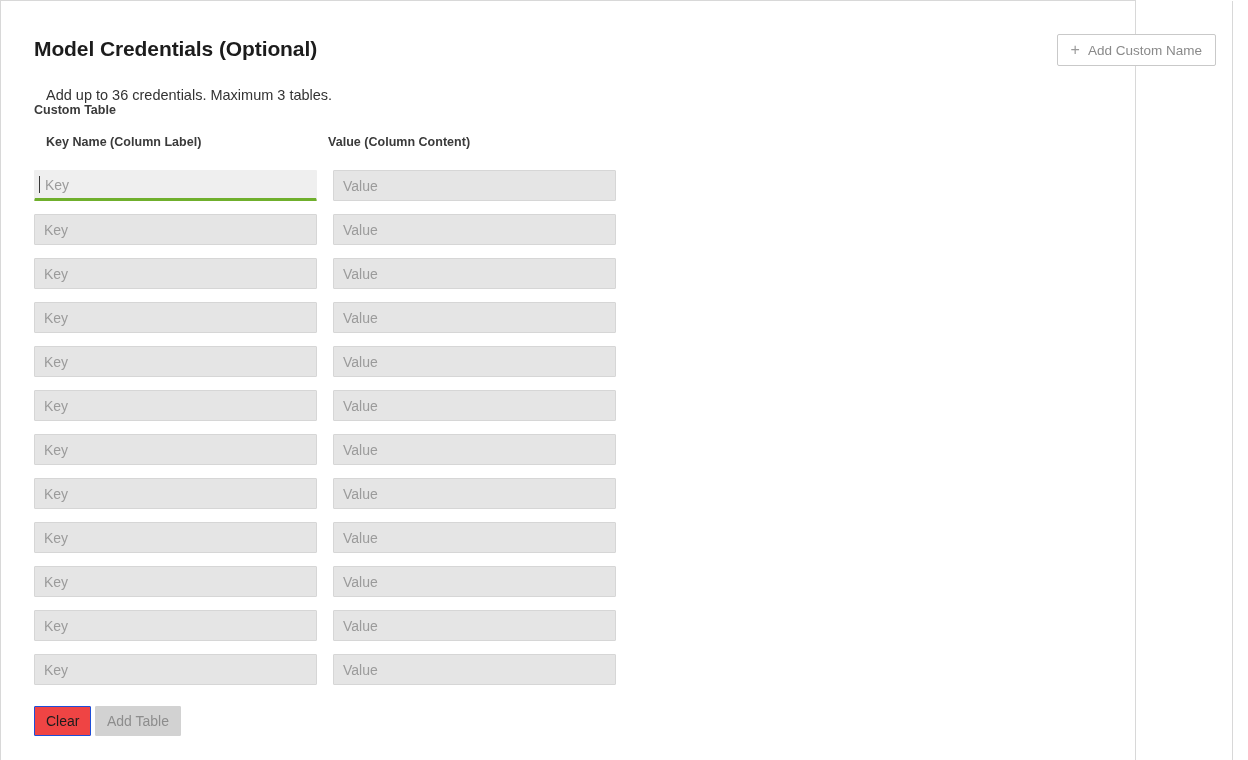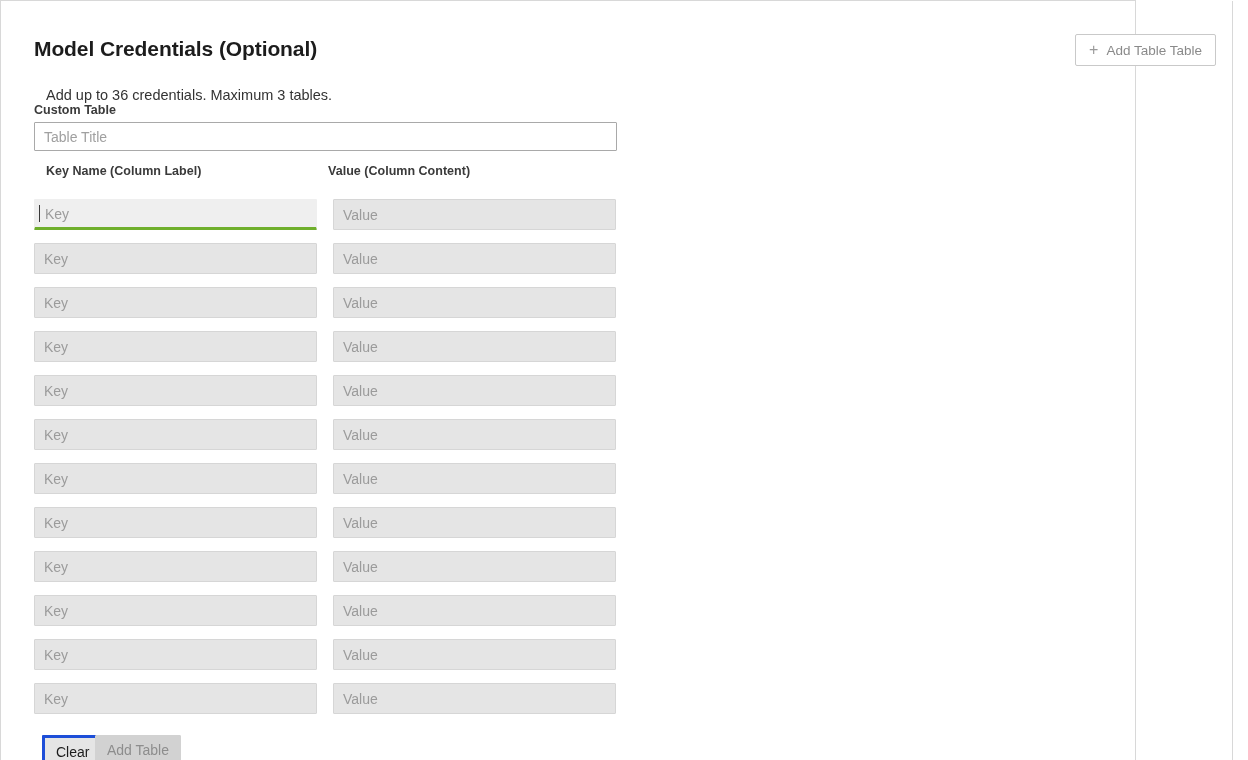--- a/index.html
+++ b/index.html
@@ -197,23 +197,23 @@
     height: 30px;
     font-family: "Liberation Sans", sans-serif;
     font-size: 14px;
     border-radius: 1px;
     cursor: pointer;
     line-height: 28px;
     padding: 0 11px;
     white-space: nowrap;
   }
   .btn-clear {
-    left: 8px;
-    background: #e5e5e5;
-    border: 3px solid #1d4ed8;
+    left: 0;
+    background: #ef4444;
+    border: 1px solid #1d4ed8;
     color: #1c1c1c;
   }
   .btn-add-table {
     left: 61px;
     background: #d2d2d2;
     border: 1px solid #d2d2d2;
     color: #8d8d8d;
     cursor: default;
   }
 </style>
@@ -225,27 +225,26 @@
 
   <div class="content">
 
     <div class="section-header">
       <h1 class="page-title">Model Credentials (Optional)</h1>
       <p class="page-subtitle">Add up to 36 credentials. Maximum 3 tables.</p>
     </div>
 
     <button class="add-custom-table-btn">
       <span class="plus-icon">+</span>
-      <span>Add Table Table</span>
+      <span>Add Custom Name</span>
     </button>
 
     <div class="form-area">
 
       <label class="field-label">Custom Table</label>
-      <input class="table-title-input" type="text" placeholder="Table Title" style="">
 
       <div class="columns-header">
         <span class="field-label col-key-label">Key Name (Column Label)</span>
         <span class="field-label col-value-label">Value (Column Content)</span>
       </div>
 
       <div class="rows" id="rows-container">
           <div class="kv-row">
             <div class="cell key-cell">
               <input type="text" class="kv-input is-focused" placeholder="Key" style="">

